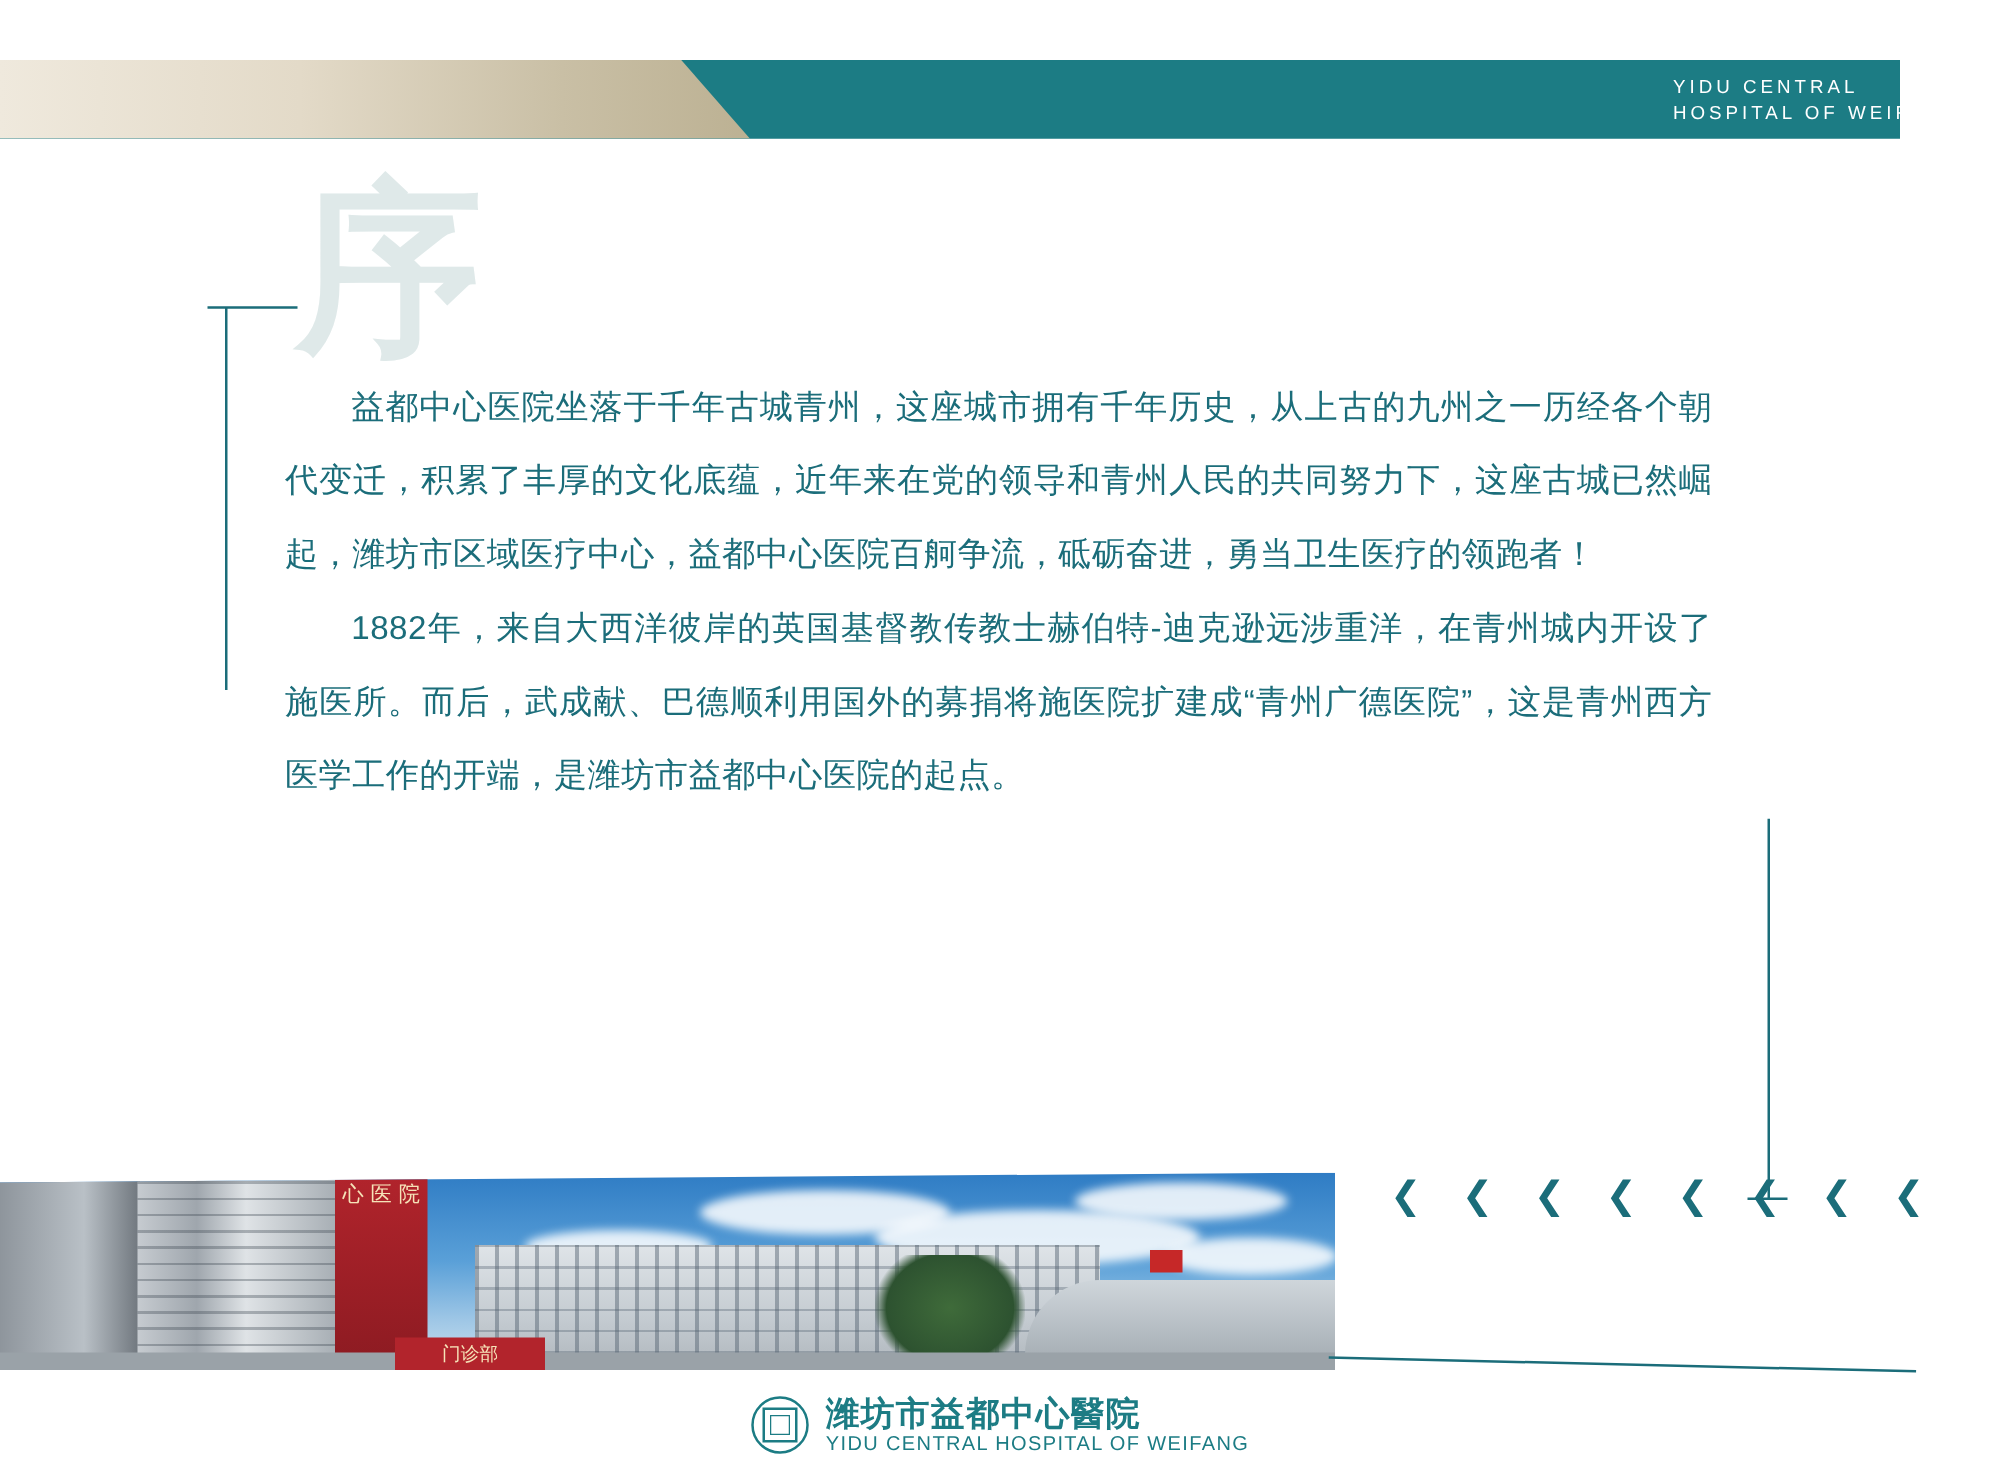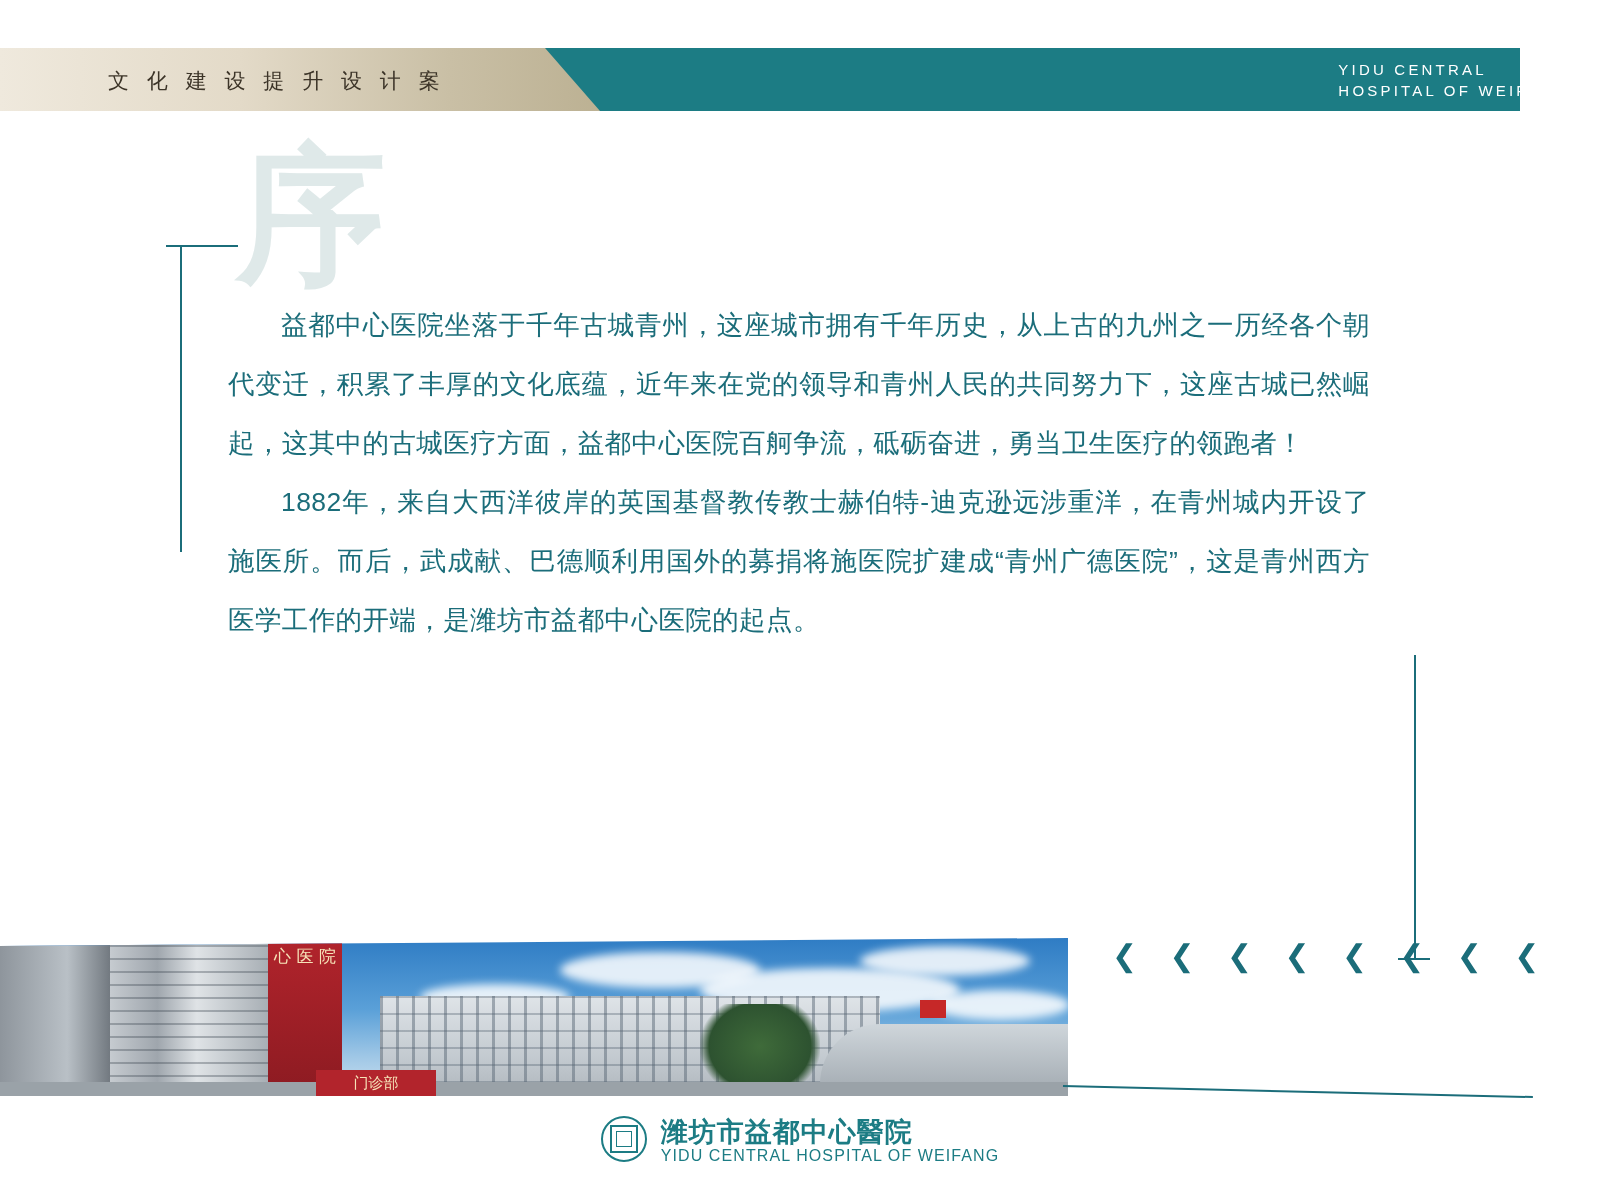--- a/index.html
+++ b/index.html
@@ -261,20 +261,21 @@
     left: 0;
     top: 1098px;
     width: 1600px;
     height: 83px;
     display: flex;
     align-items: center;
     justify-content: center;
   }
   .logo-wrap {
     display: flex;
+    align-items: center;
     gap: 14px;
   }
   .logo-mark {
     width: 46px;
     height: 46px;
     border-radius: 50%;
     border: 2.5px solid #1c7c84;
     position: relative;
     box-sizing: border-box;
   }
@@ -308,37 +309,36 @@
     letter-spacing: 1.1px;
     line-height: 16px;
   }
 </style>
 </head>
 <body>
 
 <div class="header">
   <div class="header-teal"></div>
   <div class="header-beige"></div>
-  <div class="header-title">文 化 建 设 提 升 设 计 案</div>
   <div class="header-en">
     <div>YIDU CENTRAL</div>
     <div>HOSPITAL OF WEIFANG</div>
   </div>
 </div>
 
 <div class="watermark">序</div>
 
 <div class="deco-left-h"></div>
 <div class="deco-left-v"></div>
 <div class="deco-right-v"></div>
 <div class="deco-right-h"></div>
 <div class="chevrons">❮ ❮ ❮ ❮ ❮ ❮ ❮ ❮</div>
 
 <div class="content">
-  <p class="para">益都中心医院坐落于千年古城青州，这座城市拥有千年历史，从上古的九州之一历经各个朝代变迁，积累了丰厚的文化底蕴，近年来在党的领导和青州人民的共同努力下，这座古城已然崛起，这其中的古城医疗方面，益都中心医院百舸争流，砥砺奋进，勇当卫生医疗的领跑者！</p>
+  <p class="para">益都中心医院坐落于千年古城青州，这座城市拥有千年历史，从上古的九州之一历经各个朝代变迁，积累了丰厚的文化底蕴，近年来在党的领导和青州人民的共同努力下，这座古城已然崛起，潍坊市区域医疗中心，益都中心医院百舸争流，砥砺奋进，勇当卫生医疗的领跑者！</p>
   <p class="para">1882年，来自大西洋彼岸的英国基督教传教士赫伯特-迪克逊远涉重洋，在青州城内开设了施医所。而后，武成献、巴德顺利用国外的募捐将施医院扩建成“青州广德医院”，这是青州西方医学工作的开端，是潍坊市益都中心医院的起点。</p>
 </div>
 
 <div class="photo">
   <div class="sky"></div>
   <div class="cloud c1"></div>
   <div class="cloud c2"></div>
   <div class="cloud c3"></div>
   <div class="cloud c4"></div>
   <div class="cloud c5"></div>

